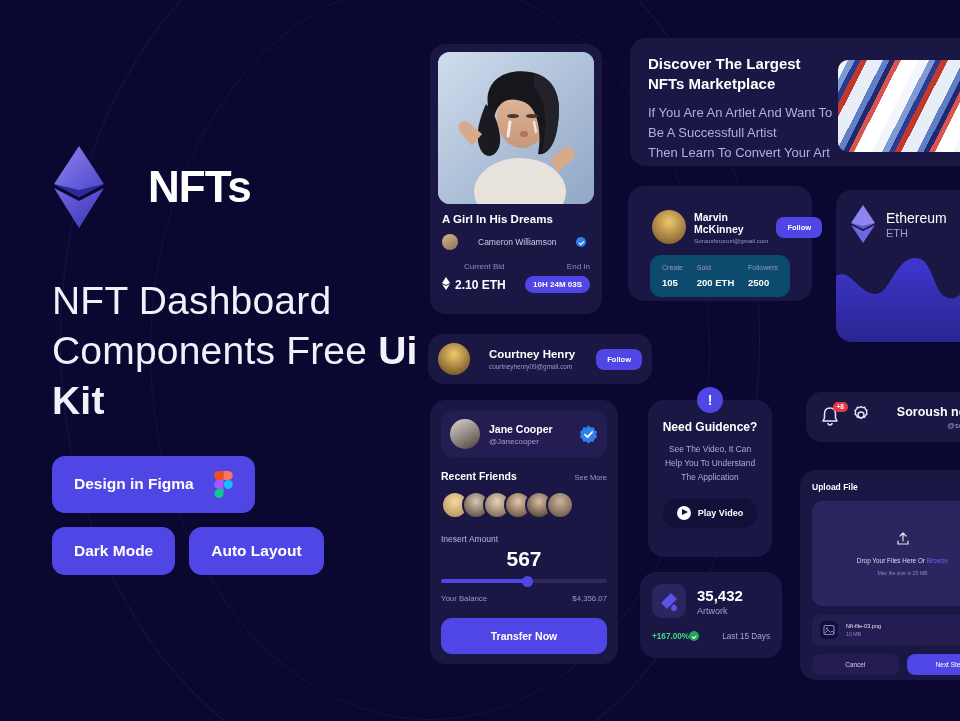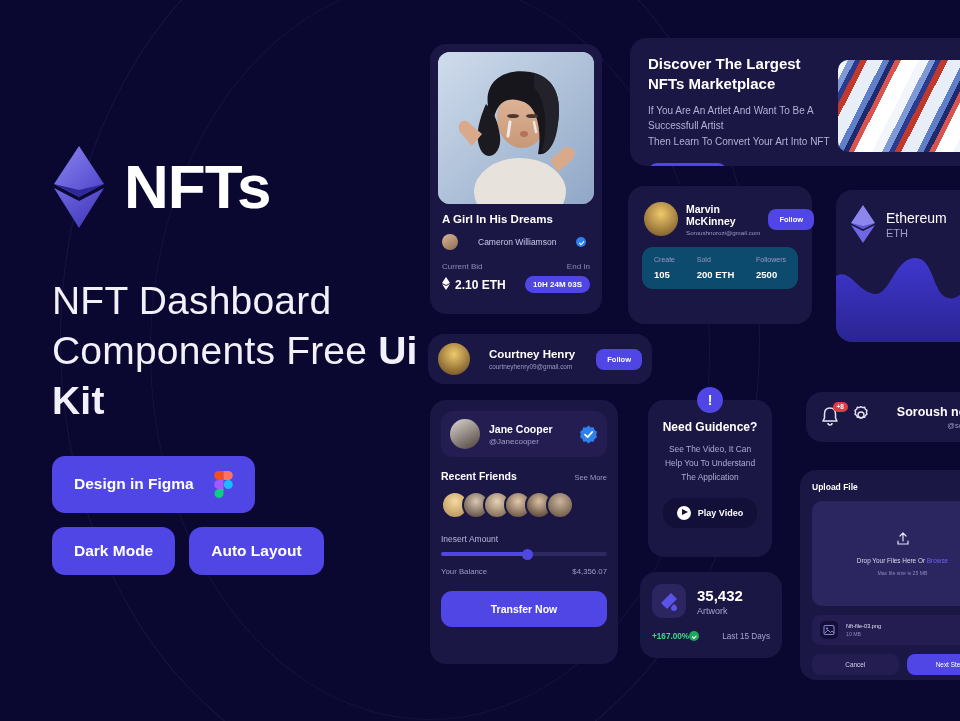--- a/index.html
+++ b/index.html
@@ -17,22 +17,23 @@
     border-radius: 50%; pointer-events: none;
   }
   .arc1 { width: 700px; height: 900px; left: 60px; top: -110px; border-color: rgba(120,115,200,0.13); }
   .arc2 { width: 560px; height: 740px; left: 150px; top: -20px; border-color: rgba(120,115,200,0.10); }
 
   
   .hero { position: absolute; left: 52px; top: 144px; width: 380px; }
   .hero-logo-row { display: flex; align-items: center; gap: 18px; }
   .eth-logo { width: 54px; height: 86px; position: relative; flex: none; }
   .hero-title {
-    font-size: 62px; font-weight: 700; color: #ffffff; letter-spacing: -1px;
+    font-size: 44px; font-weight: 700; color: #ffffff; letter-spacing: -1px;
     line-height: 1;
+    margin-left: 24px;
   }
   .hero-sub {
     margin-top: 46px; font-size: 39px; color: #f2f1fb; line-height: 1.28;
     font-weight: 300; letter-spacing: .2px;
   }
   .hero-sub b { font-weight: 700; }
   .btn-row { margin-top: 30px; display: flex; flex-wrap: wrap; gap: 14px; width: 330px; }
   .pill {
     background: #4f46e5; color: #fff; border: none; border-radius: 13px;
     font-size: 15.5px; font-weight: 600; padding: 15px 22px;
@@ -54,33 +55,33 @@
   .nft-title { font-size: 11.5px; font-weight: 700; color: #fff; }
   .nft-author { display: flex; align-items: center; gap: 20px; margin-top: 9px; }
   .av { border-radius: 50%; flex: none; background-size: cover; }
   .av16 { width: 16px; height: 16px; }
   .nft-author-name { font-size: 8.5px; color: #cdc9e8; }
   .verified { width: 10px; height: 10px; border-radius: 50%; background: #2f80ed; position: relative; flex: none; }
   .verified::after {
     content: ""; position: absolute; left: 2.6px; top: 4px; width: 4px; height: 1.8px;
     border-left: 1.4px solid #fff; border-bottom: 1.4px solid #fff; transform: rotate(-45deg);
   }
-  .bid-row { display: flex; justify-content: space-between; margin-top: 12px; }
+  .bid-row { display: flex; justify-content: space-between; margin-top: 12px; margin-left: 22px; }
   .bid-lbl { font-size: 8px; color: #8f8ab8; }
   .bid-row2 { display: flex; justify-content: space-between; align-items: center; margin-top: 5px; }
   .bid-val { display: flex; align-items: center; gap: 5px; font-size: 12px; font-weight: 700; color: #fff; }
   .chip {
     background: #4f46e5; color: #fff; font-size: 8px; font-weight: 600;
     padding: 4px 8px; border-radius: 9px; cursor: pointer;
   }
 
   
   #banner { left: 630px; top: 38px; width: 348px; height: 128px; padding: 16px 18px; overflow: hidden; }
   .banner-h { font-size: 15px; font-weight: 700; color: #fff; line-height: 1.32; width: 205px; }
-  .banner-p { margin-top: 9px; font-size: 10px; color: #b4afd6; line-height: 1.55; width: 200px; }
+  .banner-p { margin-top: 9px; font-size: 13px; color: #b4afd6; line-height: 1.55; width: 200px; }
   .banner-actions { margin-top: 14px; display: flex; align-items: center; gap: 20px; }
   .btn-explore {
     background: #4f46e5; color:#fff; border:none; border-radius: 9px;
     font-size: 9.5px; font-weight: 600; padding: 8px 22px; cursor: pointer;
     font-family: "Liberation Sans", sans-serif;
   }
   .btn-ghost { background: none; border: none; color: #e9e7f7; font-size: 9.5px; cursor: pointer; font-family: "Liberation Sans", sans-serif; }
   .banner-art {
     position: absolute; right: 0px; top: 22px; width: 140px; height: 92px;
     border-radius: 10px; overflow: hidden;
@@ -94,21 +95,21 @@
       #c0392b 20px, #c0392b 26px,
       #e8eef7 26px, #e8eef7 40px,
       #5f7fc9 40px, #5f7fc9 46px,
       #1f2a6e 46px, #1f2a6e 51px,
       #d9534f 51px, #d9534f 56px,
       #ffffff 56px, #ffffff 72px);
     filter: blur(.4px);
   }
 
   
-  #profile-card { left: 628px; top: 186px; width: 184px; height: 138px; padding: 14px; }
+  #profile-card { left: 628px; top: 186px; width: 184px; height: 115px; padding: 22px; }
   .prof-top { display: flex; align-items: center; gap: 8px; padding: 2px 2px 0 2px; }
   .av34 { width: 34px; height: 34px; }
   .prof-name { font-size: 10.5px; font-weight: 700; color: #fff; }
   .prof-mail { font-size: 6.2px; color: #9d98c4; margin-top: 2px; }
   .btn-follow {
     margin-left: auto; background: #4f46e5; color: #fff; border: none;
     border-radius: 8px; font-size: 7.5px; font-weight: 600; padding: 6px 11px; cursor: pointer;
     font-family: "Liberation Sans", sans-serif;
   }
   .prof-stats {
@@ -441,20 +442,21 @@
     <div class="friends">
       <span class="av" style="background:radial-gradient(circle at 50% 35%,#f3d9a0,#b08b52)"></span>
       <span class="av" style="background:radial-gradient(circle at 50% 35%,#d9c6b4,#4a3a2c)"></span>
       <span class="av" style="background:radial-gradient(circle at 50% 35%,#e7d2b8,#6b5540)"></span>
       <span class="av" style="background:radial-gradient(circle at 50% 35%,#e3c7ab,#53402f)"></span>
       <span class="av" style="background:radial-gradient(circle at 50% 35%,#dcbfa2,#3d2f24)"></span>
       <span class="av" style="background:radial-gradient(circle at 50% 35%,#cbb49c,#5c4a38)"></span>
     </div>
 
     <div class="amt-lbl">Inesert Amount</div>
+    <div class="amt-val">567</div>
 
     <div class="slider">
       <span class="fill" style="width: 52%;"></span>
       <span class="knob" style="left: 52%;"></span>
     </div>
 
     <div class="bal-row">
       <span>Your Balance</span>
       <span>$4,356.07</span>
     </div>

